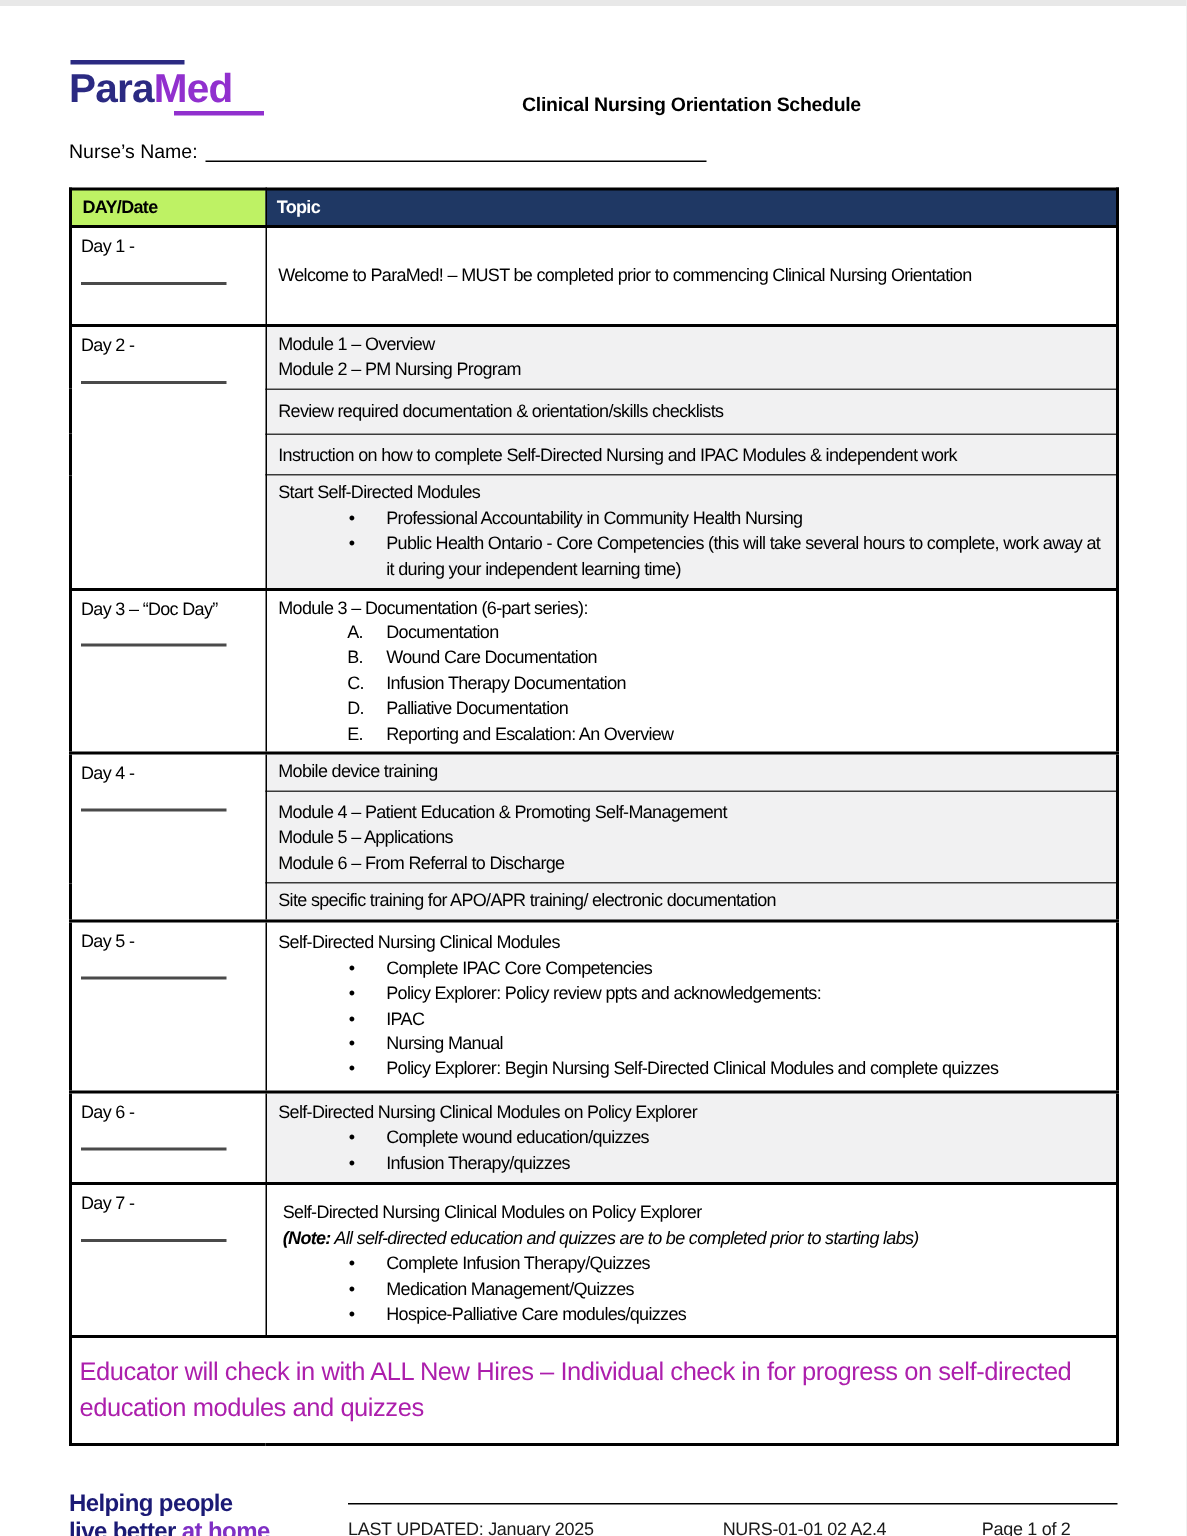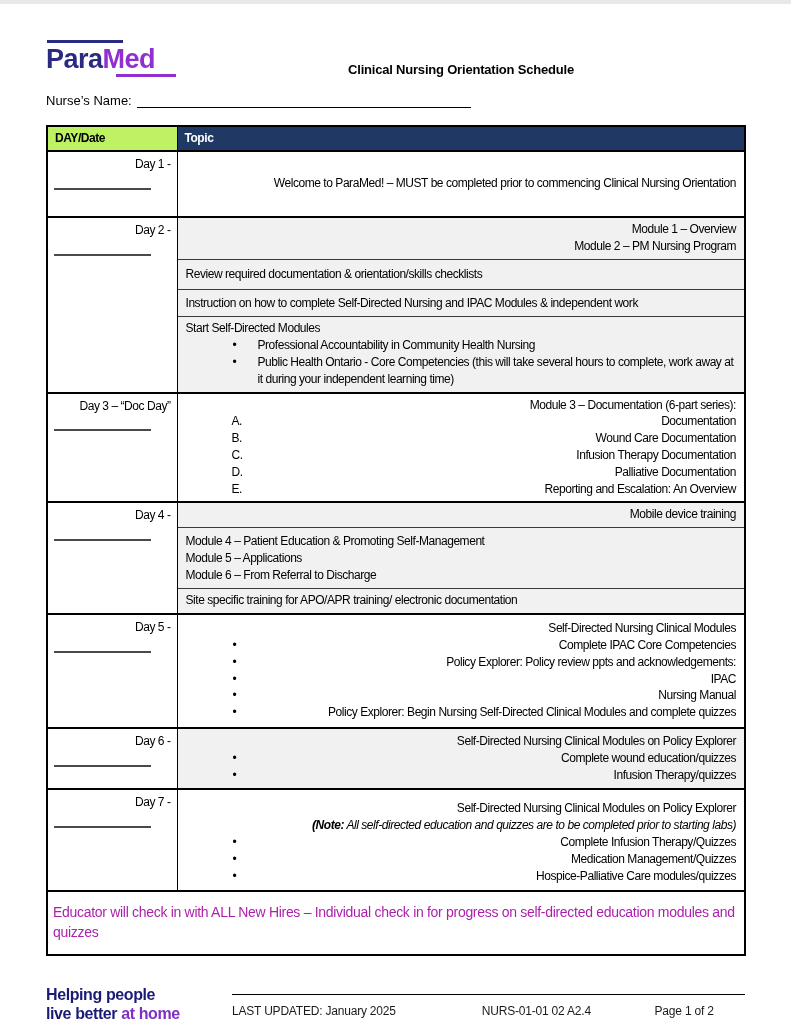--- a/index.html
+++ b/index.html
@@ -25,36 +25,36 @@
   table.sched {
     border-collapse:collapse; margin:17px 46px 0 46px; width:698px;
     table-layout:fixed; font-size:12px; letter-spacing:-0.45px; line-height:1.4;
   }
   col.c-day { width:130px; } col.c-topic { width:568px; }
   .sched th, .sched td { border:1px solid #3a3a3a; vertical-align:top; text-align:left; }
   .sched thead th { border:1.5px solid #000; font-weight:bold; padding:3px 7px; font-size:12px; }
   .th-day { background:#bef264; color:#000; }
   .th-topic { background:#1f3864; color:#fff; padding-left:8px; }
   .sched { border:2px solid #000; }
-  tr.dstart td { border-top:2px solid #000;text-align:right; }
+  tr.dstart td { border-top:2px solid #000; }
   td.daycell { border-right:1.5px solid #000; padding:4px 6px; background:#fff; }
   td.topic { padding:3px 8px 4px 8px; }
   td.shade { background:#f1f1f2; }
   td.vmid { vertical-align:middle; height:66px; }
   .dateline { margin-top:15px; width:97px; border-bottom:2px solid #4a4a4a; }
   .bullet { position:relative; padding-left:72px; }
   .bullet::before { content:"•"; position:absolute; left:47px; }
   .lettered { position:relative; padding-left:72px; }
   .lettered .lm { position:absolute; left:46px; }
   .note { font-style:italic; }
   .note .nb { font-weight:bold; }
   .pad-t { padding-top:7px; }
   td.final {
     border-top:2px solid #000; color:#ac1fac; background:#fff;
-    font-size:14px; letter-spacing:-0.3px; padding:11px 5px 11px 5px;
+    font-size:17px; letter-spacing:-0.3px; padding:11px 5px 11px 5px;
   }
   .r4 { padding-top:4px; padding-bottom:5px; }
   
   .ftr { display:flex; margin:30px 46px 0 46px; align-items:flex-start; }
   .tagline { width:186px; flex:none; font-weight:bold; font-size:16px; line-height:1.18; color:#1b1a75; letter-spacing:-0.4px; }
   .tag-purple { color:#7f2fc4; }
   .ftr-right { flex:1; border-top:1.4px solid #000; margin-top:8px; padding-top:9px; display:flex; font-size:12px; color:#1a1a1a; letter-spacing:-0.2px; }
   .f-upd { flex:1.25; }
   .f-code { flex:1; text-align:center; }
   .f-page { flex:0.7; text-align:center; }

